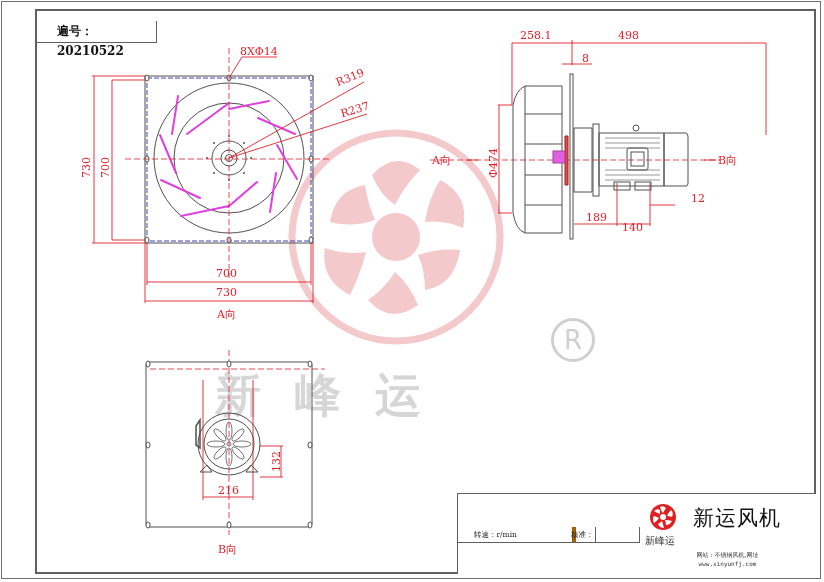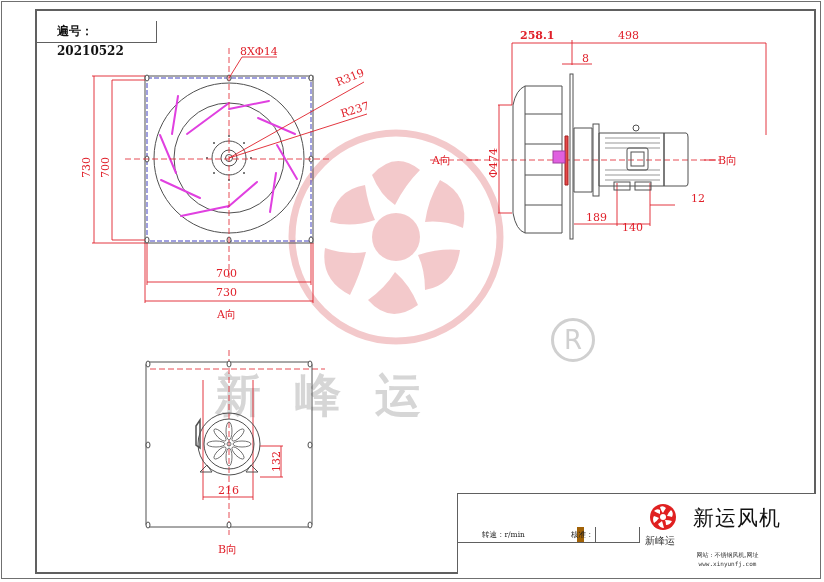--- a/index.html
+++ b/index.html
@@ -4,21 +4,21 @@
 <style>
   html, body { margin: 0; padding: 0; background: #ffffff; }
   body { width: 824px; height: 582px; position: relative; overflow: hidden; font-family: "DejaVu Serif", serif; }
   .outer-frame { position: absolute; left: 1px; top: 1px; width: 820px; height: 578px; border: 1px solid #707070; box-sizing: border-box; }
   .inner-frame { position: absolute; left: 35px; top: 9px; width: 781px; height: 565px; border: 2px solid #606060; box-sizing: border-box; }
   .code-box { position: absolute; left: 35px; top: 9px; width: 122px; height: 22px; border-right: 1.5px solid #606060; border-bottom: 1.5px solid #606060; box-sizing: border-box; font-family: "DejaVu Serif", serif; font-weight: bold; font-size: 12px; line-height: 20px; padding-left: 22px; color: #111; margin-top: 12px; }
   svg.drawing { position: absolute; left: 0; top: 0; }
   .title-block { position: absolute; left: 457px; top: 493px; width: 359px; height: 81px; border-top: 1.5px solid #606060; border-left: 1.5px solid #606060; box-sizing: border-box; background: #fff; }
   .tb-model { position: absolute; left: 0; top: 0; width: 182px; height: 33px; border-bottom: 1px solid #606060; border-right: 1.5px solid #606060; box-sizing: border-box; font-family: "DejaVu Sans Mono", monospace; font-size: 10.5px; line-height: 32px; padding-left: 8px; color: #111; white-space: nowrap; }
   .tb-row { position: absolute; left: 0; width: 182px; height: 16px; border-bottom: 1px solid #606060; border-right: 1.5px solid #606060; box-sizing: border-box; font-size: 7.5px; line-height: 15px; color: #222; }
-  .tb-row .c1 { position: absolute; left: 16px; top: 0; width: 110px; height: 15px; border-right: 7px solid #a16207; padding-left: 8px; box-sizing: border-box; }
+  .tb-row .c1 { position: absolute; left: 8px; top: 0; width: 110px; height: 15px; border-right: 4px solid #a16207; padding-left: 8px; box-sizing: border-box; }
   .tb-row .c2 { position: absolute; left: 110px; top: 0; width: 28px; height: 15px; border-right: 1px solid #606060; padding-left: 3px; box-sizing: border-box; font-family: Liberation Serif, serif; }
   .tb-row .c3 { position: absolute; left: 138px; top: 0; width: 44px; height: 15px; }
   .tb-brand { position: absolute; left: 182px; top: 0; width: 175px; height: 79px; }
   .brand-title { position: absolute; left: 53px; top: 10px; font-family: Liberation Mono, monospace; font-size: 21px; color: #111; letter-spacing: 1px; }
   .brand-small { position: absolute; left: 5px; top: 40px; font-family: "DejaVu Serif", serif; font-size: 10px; color: #333; }
   .brand-net { position: absolute; left: 0; width: 175px; top: 57px; text-align: center; font-size: 6px; color: #333; }
   .brand-url { position: absolute; left: 0; width: 175px; top: 66px; text-align: center; font-size: 6px; color: #333; font-family: "DejaVu Sans Mono", monospace; }
   .label { position: absolute; color: #e0202a; font-family: "DejaVu Serif", serif; font-size: 11px; white-space: nowrap; }
   .label.vert { transform: rotate(-90deg); transform-origin: left top; }
   .wm-text { position: absolute; left: 215px; top: 365px; font-family: "DejaVu Sans", sans-serif; font-weight: bold; font-size: 46px; color: #cfcfcf; letter-spacing: 34px; opacity: 0.85; }
@@ -207,21 +207,21 @@
 
 <div class="label" style="left:240px;top:45px;">8XΦ14</div>
 <div class="label" style="left:334px;top:77px;transform:rotate(-22deg);transform-origin:left top;">R319</div>
 <div class="label" style="left:339px;top:108px;transform:rotate(-17deg);transform-origin:left top;">R237</div>
 <div class="label vert" style="left:80px;top:178px;">730</div>
 <div class="label vert" style="left:99px;top:178px;">700</div>
 <div class="label" style="left:216px;top:267px;">700</div>
 <div class="label" style="left:216px;top:286px;">730</div>
 <div class="label" style="left:217px;top:307px;">A向</div>
 
-<div class="label" style="left:520px;top:29px;font-weight:bold;">258.1</div>
+<div class="label" style="left:520px;top:29px;">258.1</div>
 <div class="label" style="left:618px;top:29px;">498</div>
 <div class="label" style="left:582px;top:52px;">8</div>
 <div class="label vert" style="left:487px;top:178px;">Φ474</div>
 <div class="label" style="left:586px;top:211px;">189</div>
 <div class="label" style="left:622px;top:221px;">140</div>
 <div class="label" style="left:691px;top:192px;">12</div>
 <div class="label" style="left:432px;top:153px;">A向</div>
 <div class="label" style="left:718px;top:153px;">B向</div>
 
 <div class="label" style="left:218px;top:484px;">216</div>

